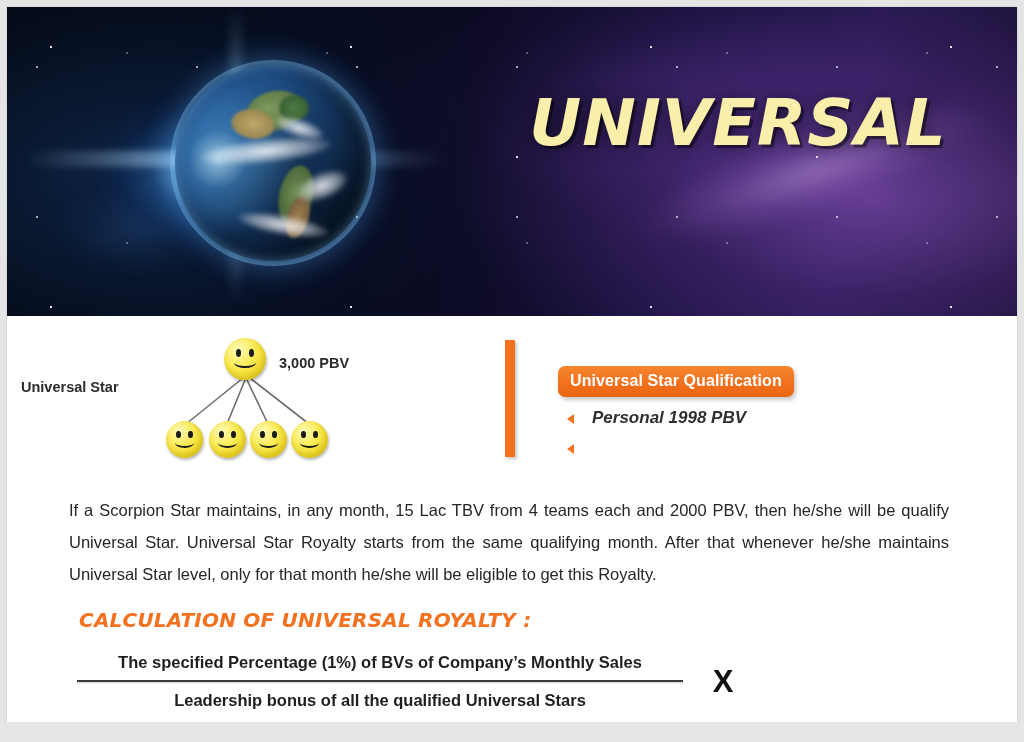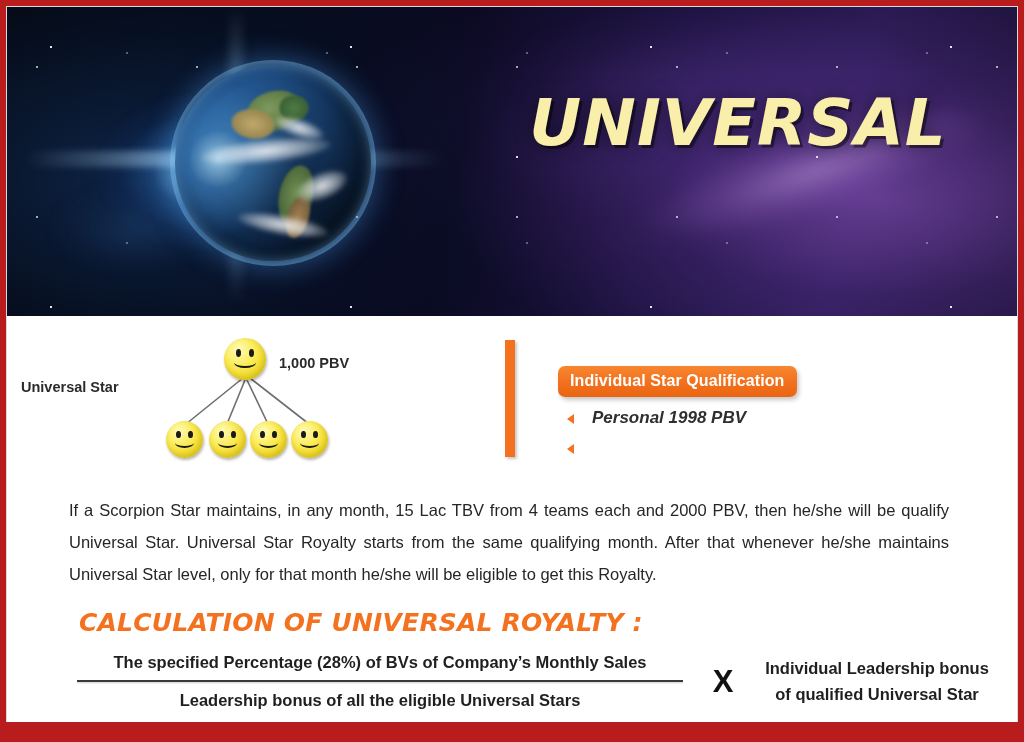--- a/index.html
+++ b/index.html
@@ -10,21 +10,21 @@
     height: 742px;
     background: #ffffff;
     font-family: "Liberation Sans", sans-serif;
     overflow: hidden;
   }
 
   #page {
     position: relative;
     width: 1024px;
     height: 742px;
-    background: #b91c1c;
+    background: #e5e5e5;
   }
 
   
   #slide-frame {
     position: absolute;
     left: 6px;
     top: 6px;
     width: 1012px;
     height: 716px;
     border: 1px solid #d9d9d9;
@@ -348,21 +348,21 @@
   }
 
   
   #calc-heading {
     position: absolute;
     left: 72px;
     top: 292px;
     font-family: "DejaVu Sans", sans-serif;
     font-weight: 700;
     font-style: italic;
-    font-size: 25px;
+    font-size: 20px;
     letter-spacing: .2px;
     color: #f4711f;
   }
   #calc-row {
     position: absolute;
     left: 62px;
     top: 334px;
     width: 930px;
     display: flex;
     align-items: center;
@@ -473,48 +473,44 @@
         <div class="eye r"></div>
         <div class="mouth"></div>
       </div>
       <div class="smiley child c4">
         <div class="eye l"></div>
         <div class="eye r"></div>
         <div class="mouth"></div>
       </div>
 
       <div class="tree-label" id="label-universal-star">Universal Star</div>
-      <div class="tree-label" id="label-pbv">1,000 PBV</div>
+      <div class="tree-label" id="label-pbv">3,000 PBV</div>
     </div>
 
     <div id="qual-bar"></div>
     <div id="qual-badge">
-      <span>Individual Star Qualification</span>
+      <span>Universal Star Qualification</span>
     </div>
     <ul id="qual-list">
       <li>
         <span class="tri"></span>
         <span>Personal 1998 PBV</span>
       </li>
       <li>
         <span class="tri"></span>
       </li>
     </ul>
 
     <div id="paragraph">If a Scorpion Star maintains, in any month, 15 Lac TBV from 4 teams each and 2000 PBV, then he/she will be qualify Universal Star. Universal Star Royalty starts from the same qualifying month. After that whenever he/she maintains Universal Star level, only for that month he/she will be eligible to get this Royalty.</div>
 
     <div id="calc-heading">CALCULATION OF UNIVERSAL ROYALTY :</div>
 
     <div id="calc-row">
       <div id="fraction">
-        <div class="numerator">The specified Percentage (28%) of BVs of Company’s Monthly Sales</div>
+        <div class="numerator">The specified Percentage (1%) of BVs of Company’s Monthly Sales</div>
         <div class="bar"></div>
-        <div class="denominator">Leadership bonus of all the eligible Universal Stars</div>
+        <div class="denominator">Leadership bonus of all the qualified Universal Stars</div>
       </div>
       <div id="times-symbol">X</div>
-      <div id="multiplier-text">
-        <span>Individual Leadership bonus</span><br>
-        <span>of qualified Universal Star</span>
-      </div>
     </div>
 
   </div>
 </div>
 
 </body></html>

